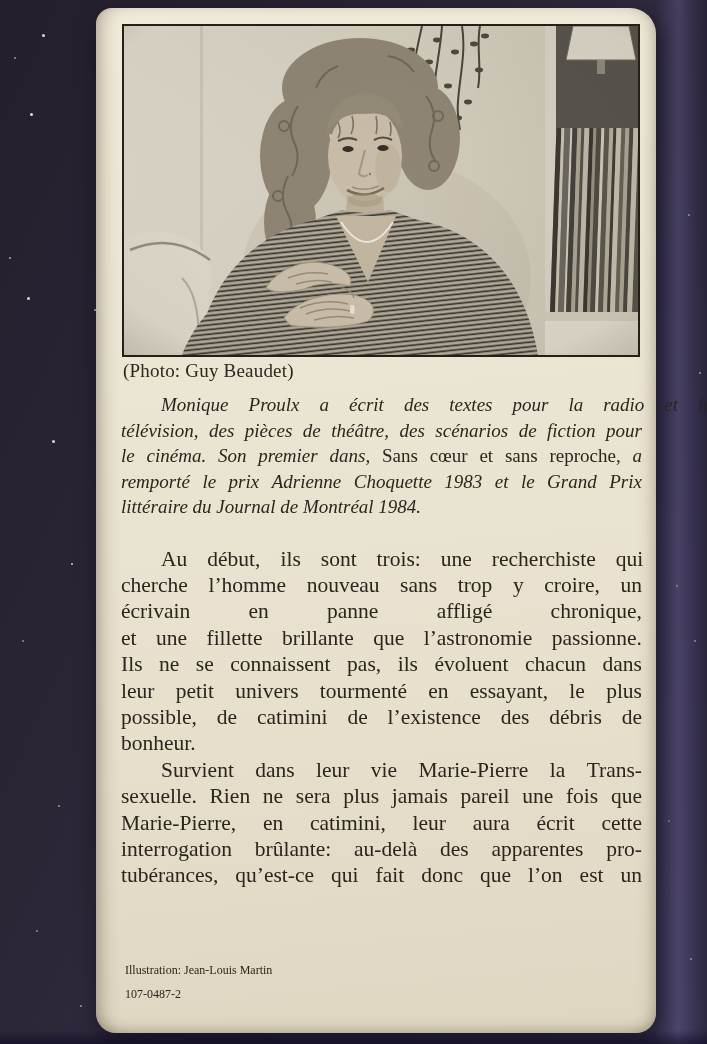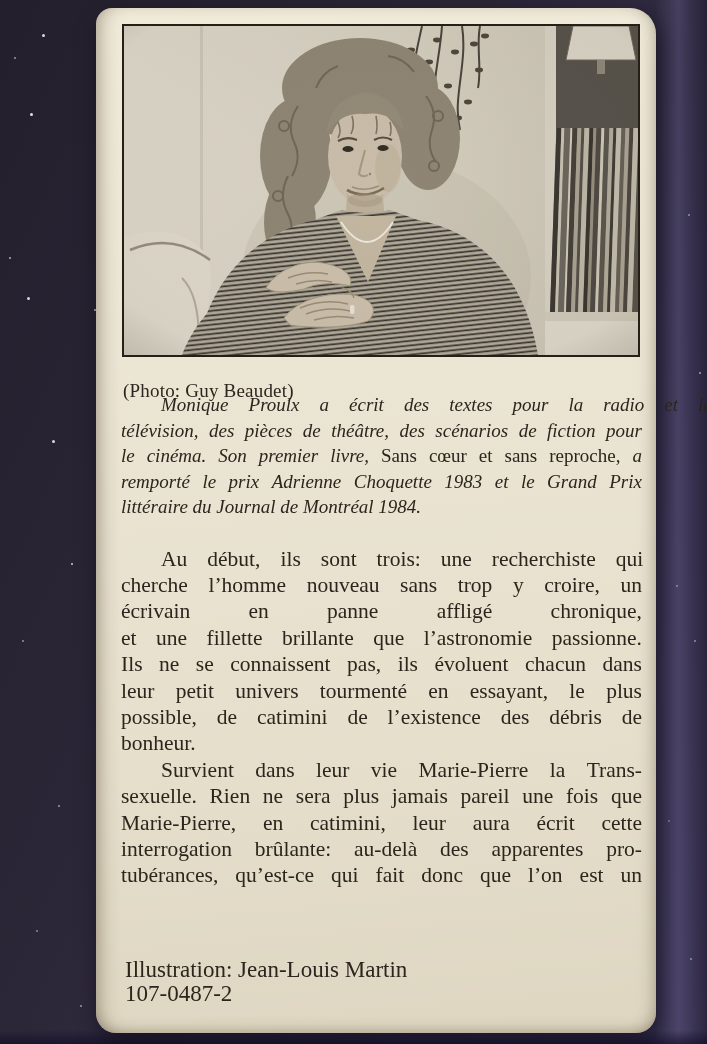--- a/index.html
+++ b/index.html
@@ -26,34 +26,34 @@
                inset -12px 0 18px -12px rgba(70,58,34,.40),
                inset 0 -10px 16px -10px rgba(70,58,34,.30),
                4px 8px 22px rgba(5,3,12,.55);
   }
   .photo-frame{
     position:absolute;left:26px;top:16px;width:514px;height:329px;
     border:2px solid #241f17;background:#cfc9ba;
   }
   .photo-frame svg{display:block;}
   .caption{
-    position:absolute;left:27px;top:372px;width:520px;
+    position:absolute;left:27px;top:352px;width:520px;
     font-size:19px;color:#2c261e;letter-spacing:.2px;
   }
   .textcol{position:absolute;left:25px;top:384px;width:521px;color:#2b251d;}
   .para{width:521px;}
   .para.bio{font-size:19px;line-height:25.5px;margin-bottom:0;}
   .para.syn{font-size:21.5px;line-height:26.4px;}
   .para.syn1{margin-top:26px;}
   .tline{width:100%;}
   .tline.just{display:flex;justify-content:space-between;white-space:nowrap;}
   .tline.ind{padding-left:40px;box-sizing:border-box;gap:20px;}
   .ita{font-style:italic;}
   .rom{font-style:normal;}
-  .footer{position:absolute;left:29px;top:950px;color:#2b251d;font-size:23px;line-height:24px;}
+  .footer{position:absolute;left:29px;top:950px;color:#2b251d;font-size:12px;line-height:24px;}
   .footer div{white-space:nowrap;}
 </style>
 </head>
 <body>
 
 <div class="gloss"></div>
 <div class="bottom-shade"></div>
 <div id="stars">
     <div class="star" style="left: 42px; top: 34px; width: 3px; height: 3px; opacity: 0.9;"></div>
     <div class="star" style="left: 14px; top: 57px; width: 2px; height: 2px; opacity: 0.6;"></div>
@@ -260,21 +260,21 @@
           <span class="ita">scénarios</span>
           <span class="ita">de</span>
           <span class="ita">fiction</span>
           <span class="ita">pour</span>
         </div>
         <div class="tline just">
           <span class="ita">le</span>
           <span class="ita">cinéma.</span>
           <span class="ita">Son</span>
           <span class="ita">premier</span>
-          <span class="ita">livre,</span>
+          <span class="ita">dans,</span>
           <span class="rom">Sans</span>
           <span class="rom">cœur</span>
           <span class="rom">et</span>
           <span class="rom">sans</span>
           <span class="rom">reproche,</span>
           <span class="ita">a</span>
         </div>
         <div class="tline just">
           <span class="ita">remporté</span>
           <span class="ita">le</span>

